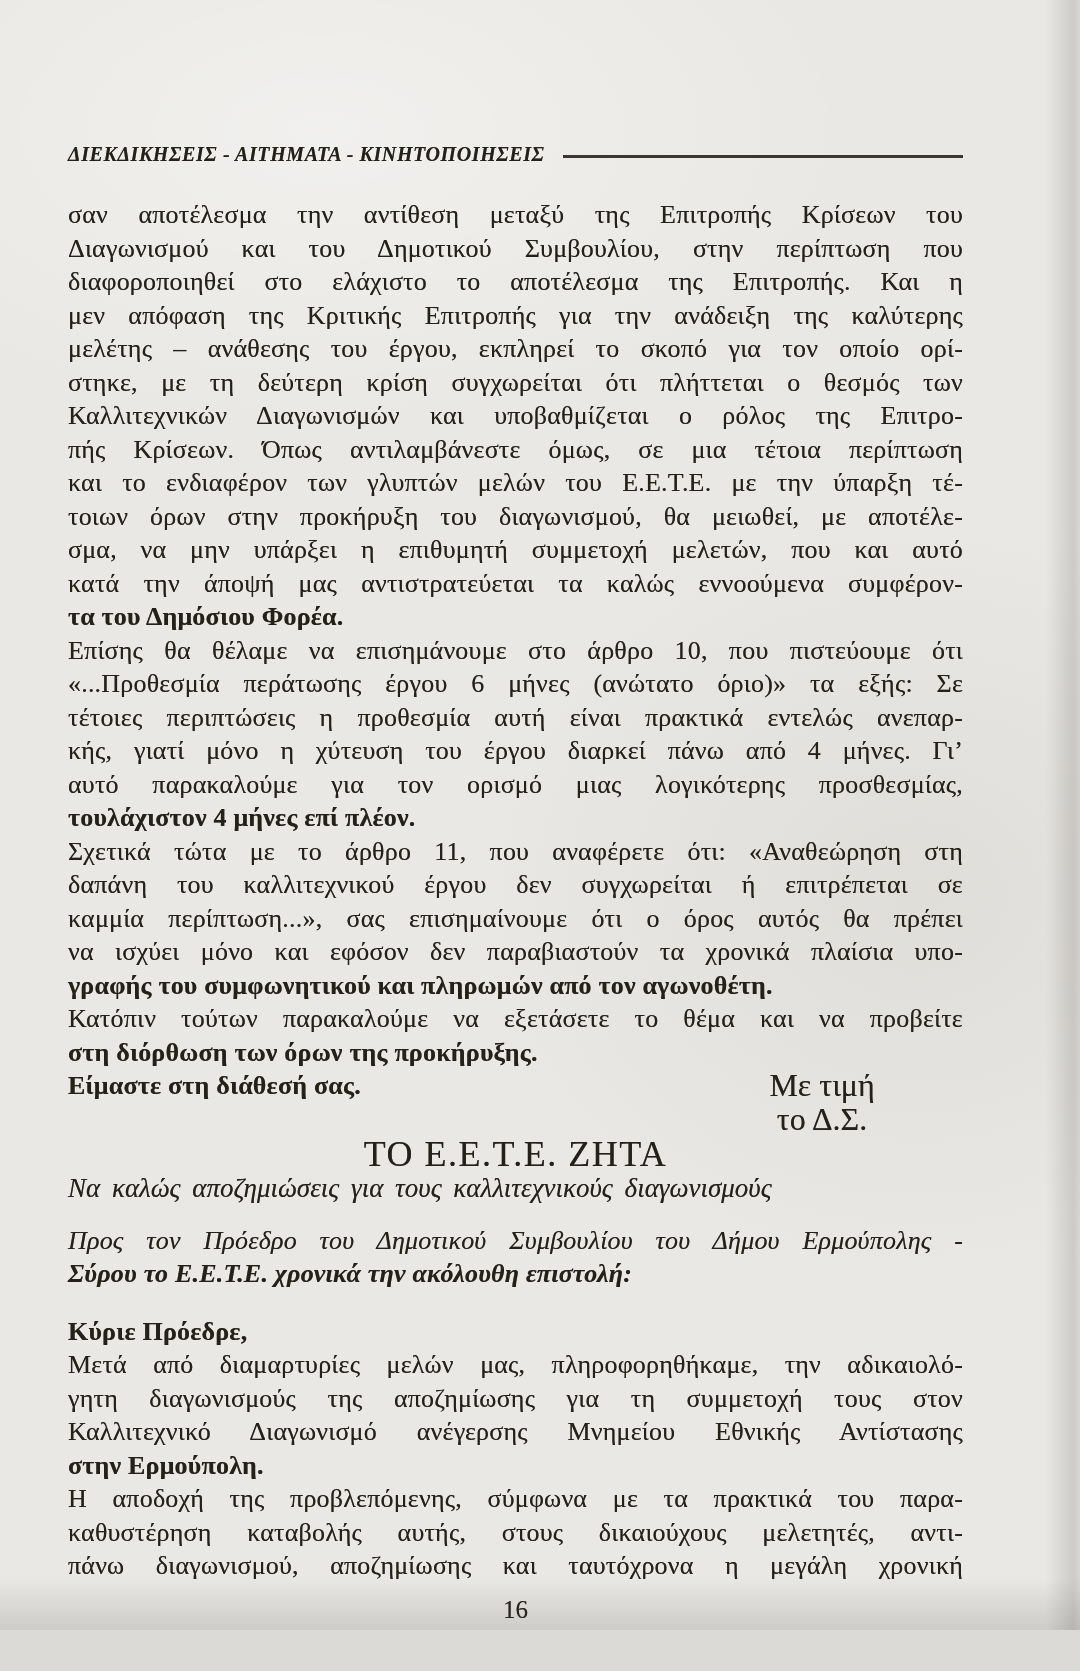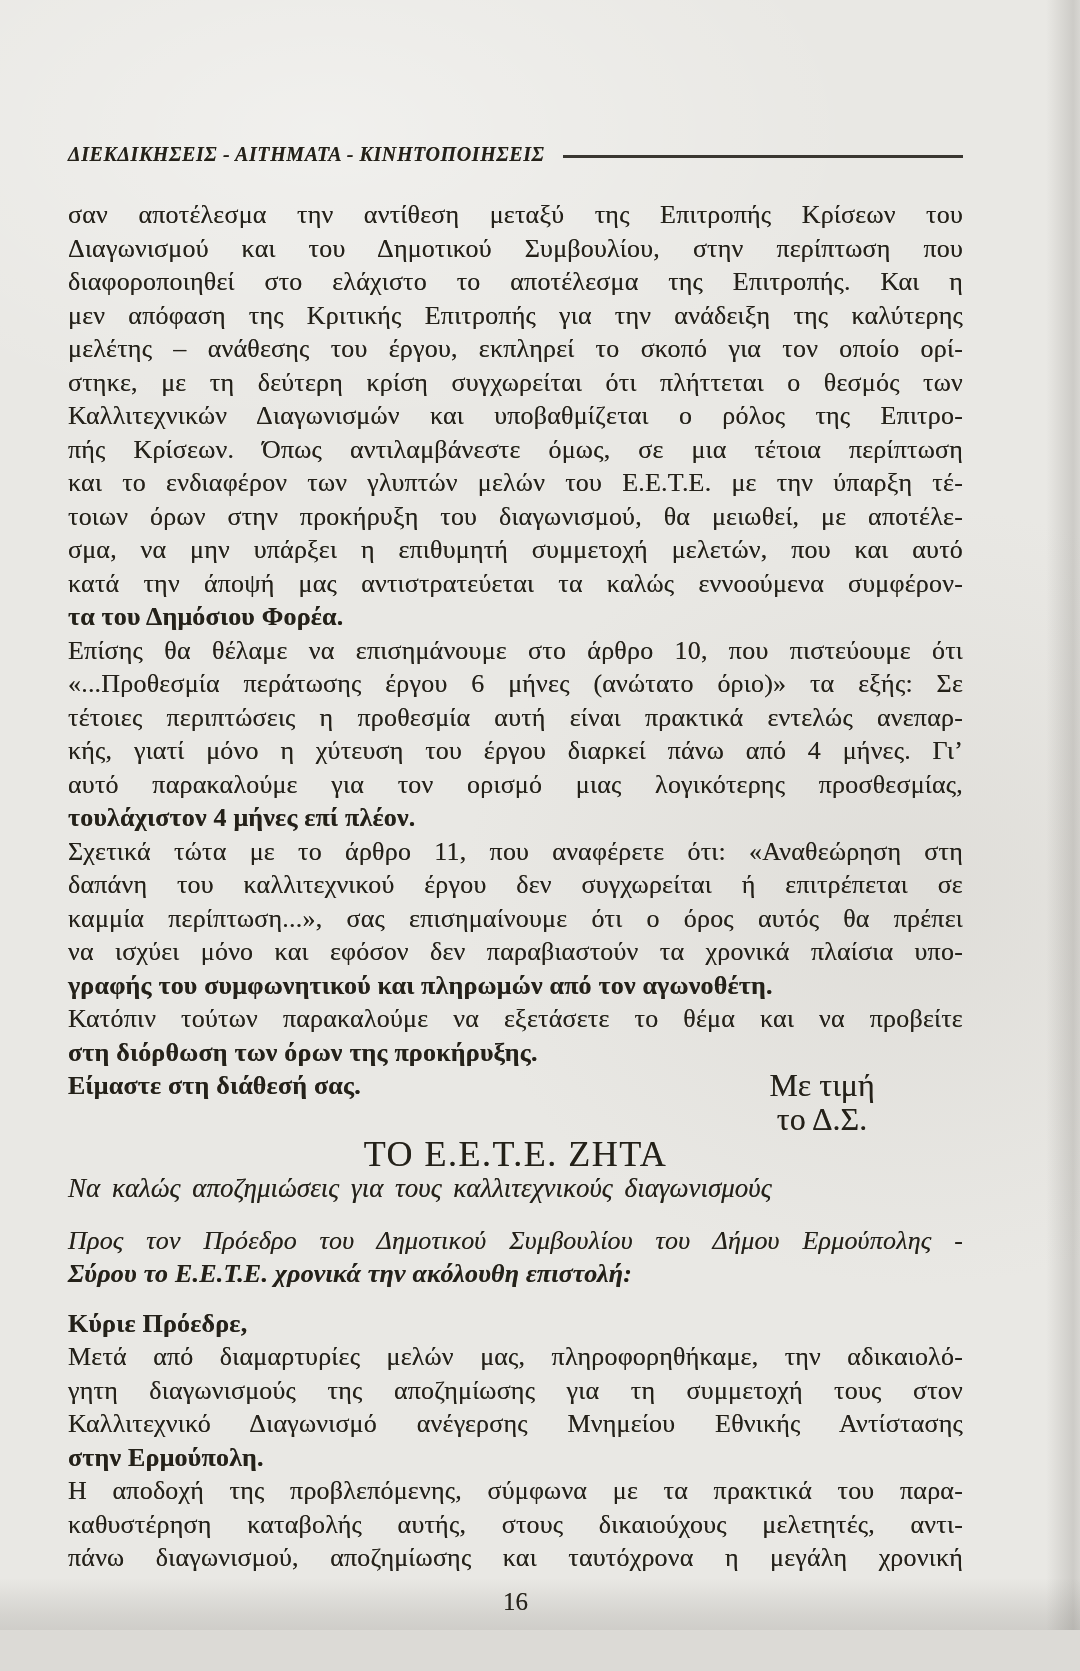--- a/index.html
+++ b/index.html
@@ -86,21 +86,21 @@
     line-height: 36px;
     letter-spacing: 1.5px;
   }
   .section-subtitle {
     font-style: italic;
     font-size: 27px;
     line-height: 33.5px;
     word-spacing: 5px;
   }
   .section-body .para:nth-child(1) { margin-top: 18px; }
-  .section-body .para:nth-child(2) { margin-top: 16px; }
+  .section-body .para:nth-child(2) { margin-top: 24px; }
   .page-number {
     text-align: center;
     font-size: 25px;
     line-height: 33px;
     margin-top: 10px;
   }
 </style>
 </head>
 <body>
 

